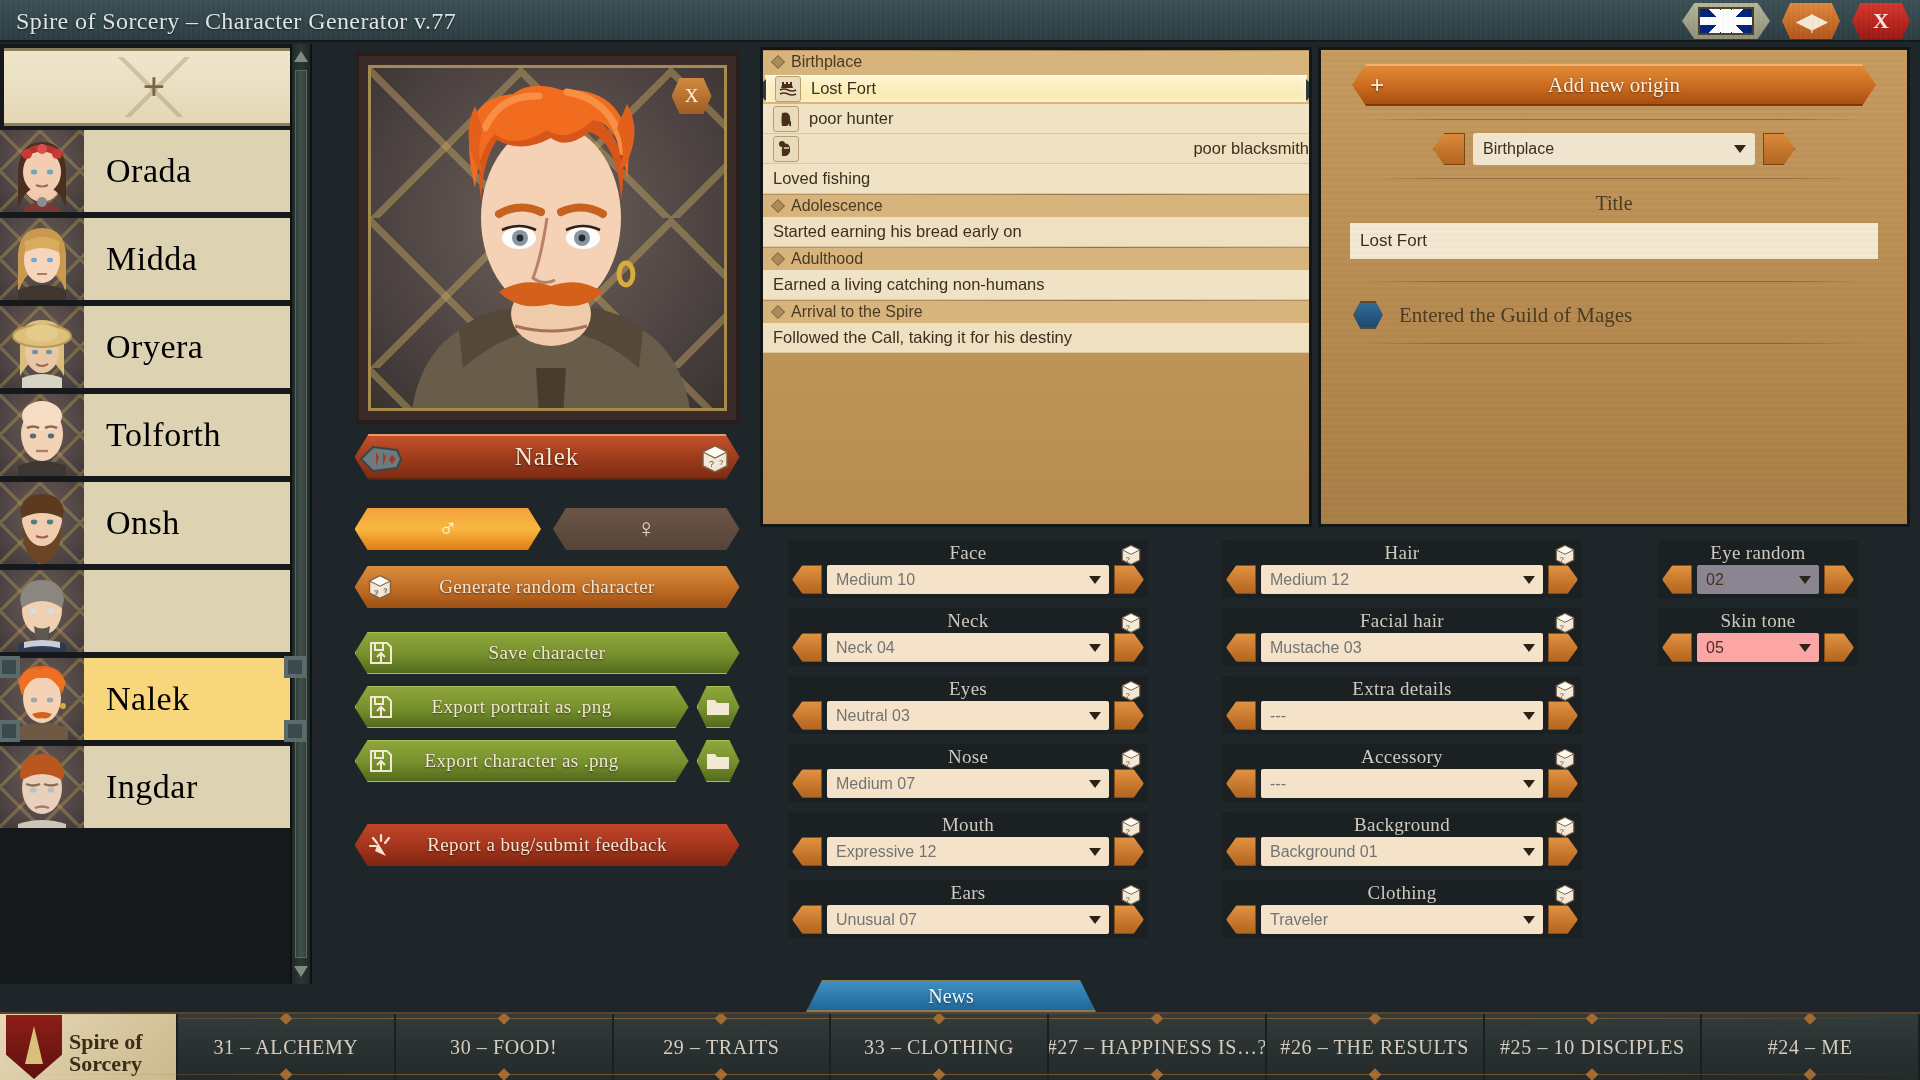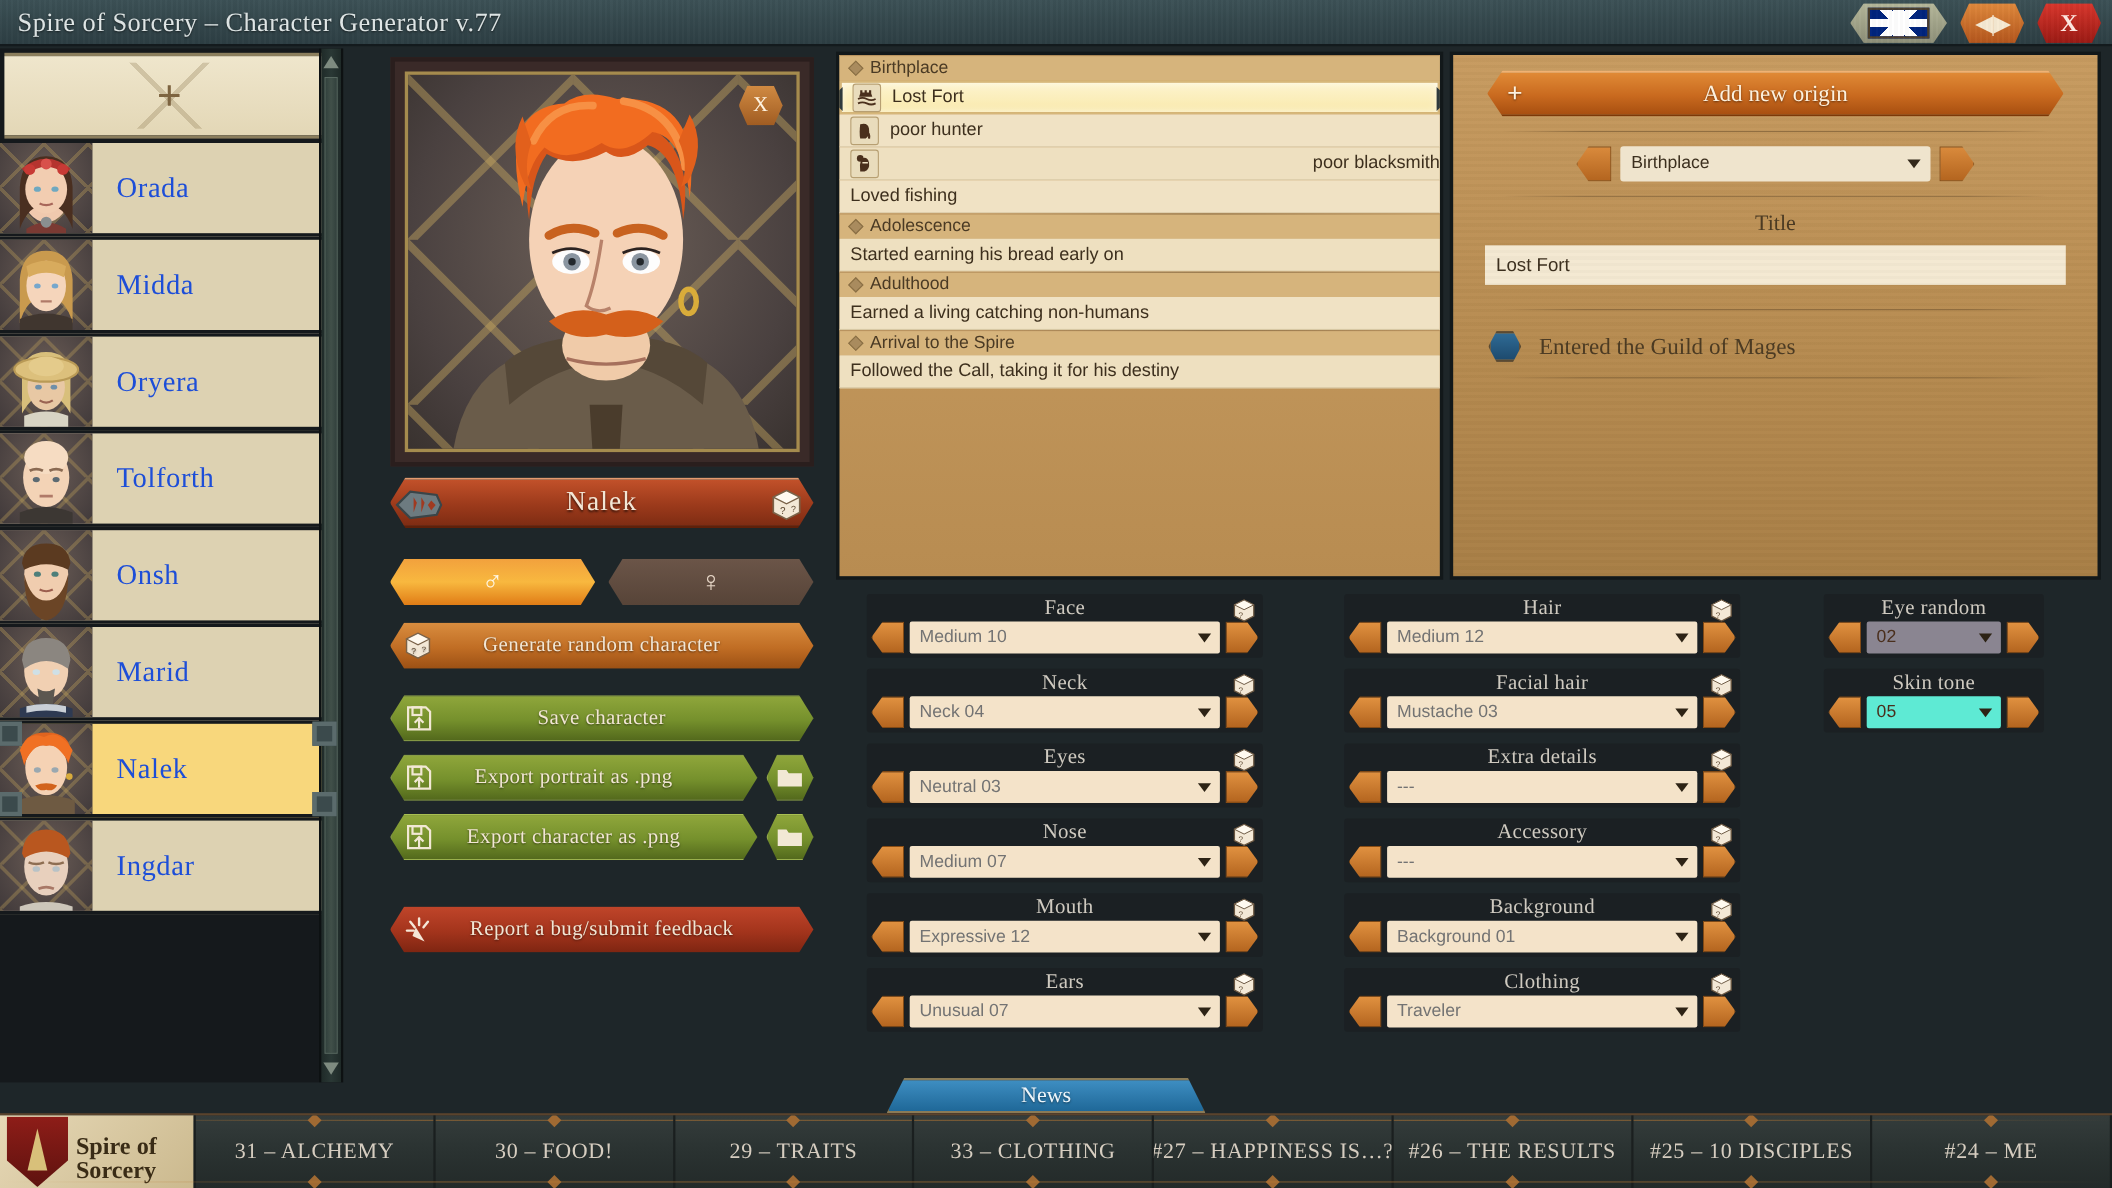--- a/index.html
+++ b/index.html
@@ -98,21 +98,21 @@
     position: absolute; inset: 0;
     background:
       linear-gradient(45deg, transparent 46%, rgba(190,160,90,0.35) 46%, rgba(190,160,90,0.35) 52%, transparent 52%),
       linear-gradient(-45deg, transparent 46%, rgba(190,160,90,0.35) 46%, rgba(190,160,90,0.35) 52%, transparent 52%),
       radial-gradient(ellipse at 50% 40%, #6b5d56, #40393a);
     background-size: 40px 40px, 40px 40px, 100% 100%;
   }
   .avatar svg { position: absolute; left: 0; top: 0; }
   .char-name {
     flex: 1; display: flex; align-items: center; padding-left: 22px;
-    font-size: 26px; color: #1d4ed8; letter-spacing: 0.5px;
+    font-size: 34px; color: #000000; letter-spacing: 0.5px;
   }
   
   .vscroll {
     position: absolute; right: 0; top: 0; width: 22px; height: 100%;
     background: linear-gradient(90deg,#1f2a28,#2a3835,#1f2a28);
     border-left: 2px solid #0d1112; border-right: 2px solid #0d1112;
   }
   .vscroll .arw {
     position: absolute; left: 2px; width: 14px; height: 0;
     border-left: 7px solid transparent; border-right: 7px solid transparent;
@@ -497,21 +497,20 @@
       <svg width="84" height="85" viewBox="0 0 84 85">
         <ellipse cx="42" cy="40" rx="20" ry="25" fill="#f1d0b2"></ellipse>
         <path d="M20 30 Q22 10 42 10 Q62 10 64 30 L62 38 Q42 24 22 38 Z" fill="#8b8680"></path>
         <ellipse cx="33" cy="41" rx="3.4" ry="2.6" fill="#cfe0e6"></ellipse>
           <ellipse cx="51" cy="41" rx="3.4" ry="2.6" fill="#cfe0e6"></ellipse>
         <path d="M34 56 Q42 61 50 56 L48 70 Q42 74 36 70 Z" fill="#5c5750"></path>
         <path d="M18 74 Q42 66 66 74 L66 85 L18 85 Z" fill="#2e3a52"></path>
         <path d="M24 72 Q42 68 60 72 L60 78 Q42 74 24 78 Z" fill="#c9cfd6"></path>
       </svg>
     </div>
-    <div class="char-name">Marid</div>
   </div>
 
   <div class="char-row selected">
     <div class="brkt tl"></div>
     <div class="brkt tr"></div>
     <div class="brkt bl"></div>
     <div class="brkt br"></div>
     <div class="avatar">
         <div class="patt"></div>
       <svg width="84" height="85" viewBox="0 0 84 85">
@@ -1009,21 +1008,21 @@
           <span class="cv"></span>
         </div>
         <div class="dd-arrow r"></div>
       </div>
     </div>
 
     <div class="dd-group">
       <div class="dd-label">Skin tone</div>
       <div class="dd-row">
         <div class="dd-arrow l"></div>
-        <div class="dd-field" id="swatch2" style="background: #5eead4;">
+        <div class="dd-field" id="swatch2" style="background: #fca5a5;">
           <span>05</span>
           <span class="cv"></span>
         </div>
         <div class="dd-arrow r"></div>
       </div>
     </div>
   </div>
 </div>
 
 <div class="news-tab">

